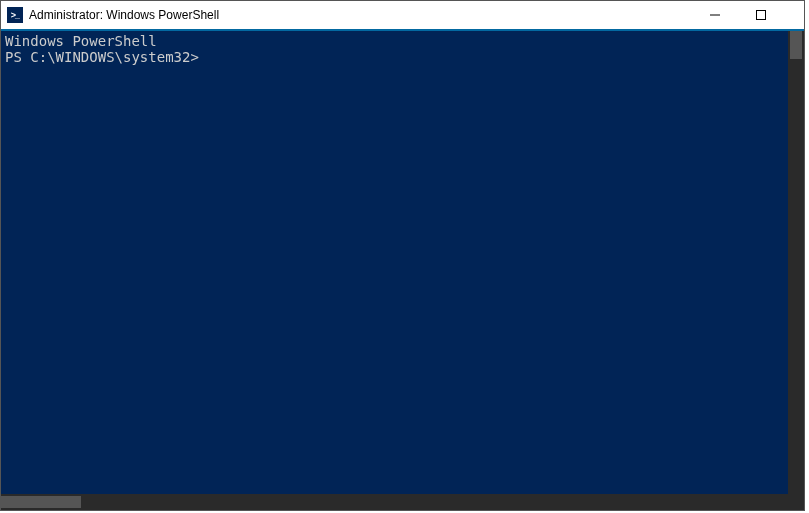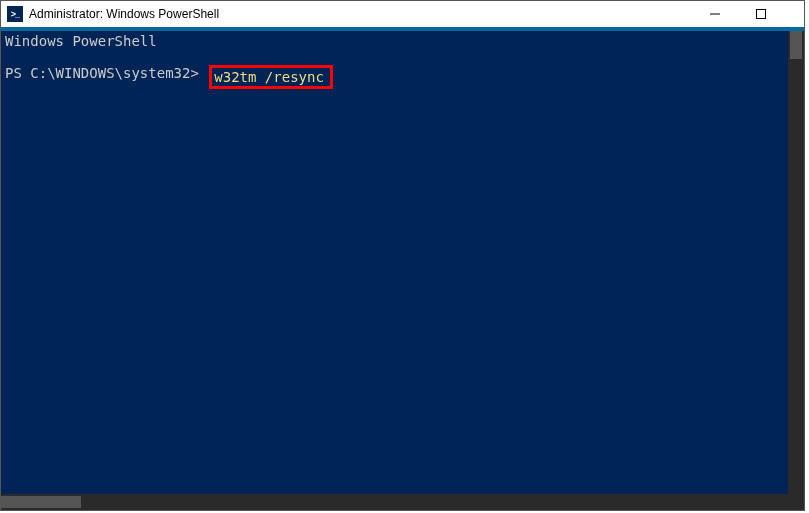--- a/index.html
+++ b/index.html
@@ -21,21 +21,21 @@
       display: flex;
       flex-direction: column;
       background: #012456;
     }
     .titlebar {
       height: 30px;
       background: #fff;
       display: flex;
       align-items: center;
       padding: 0 0 0 6px;
-      border-bottom: 4px solid #0369a1;
+      border-bottom: 2px solid #0369a1;
     }
     .titlebar-icon {
       width: 16px;
       height: 16px;
       background: #012456;
       display: flex;
       align-items: center;
       justify-content: center;
       margin-right: 6px;
       position: relative;
@@ -81,21 +81,21 @@
       line-height: 16px;
       color: #cccccc;
       overflow: hidden;
       position: relative;
     }
     .terminal-line {
       white-space: pre;
     }
     .prompt-line {
       display: flex;
-      margin-top: 16px;
+      align-items: center;
     }
     .prompt-text {
       white-space: pre;
     }
     .command-box {
       border: 3px solid #ff0000;
       padding: 1px 6px 1px 2px;
       margin-left: 2px;
     }
     .command-text {
@@ -162,23 +162,20 @@
       </div>
       <div class="titlebar-btn" style="width:20px;">
       </div>
     </div>
   </div>
   <div class="terminal">
     <div class="terminal-content">
       <div class="terminal-line">Windows PowerShell</div>
       <div class="prompt-line">
         <span class="prompt-text">PS C:\WINDOWS\system32&gt; </span>
-        <span class="command-box">
-          <span class="command-text">w32tm /resync</span>
-        </span>
       </div>
     </div>
     <div class="scrollbar-v">
       <div class="scrollbar-v-thumb"></div>
     </div>
     <div class="scrollbar-h">
       <div class="scrollbar-h-thumb"></div>
     </div>
   </div>
 </div>

